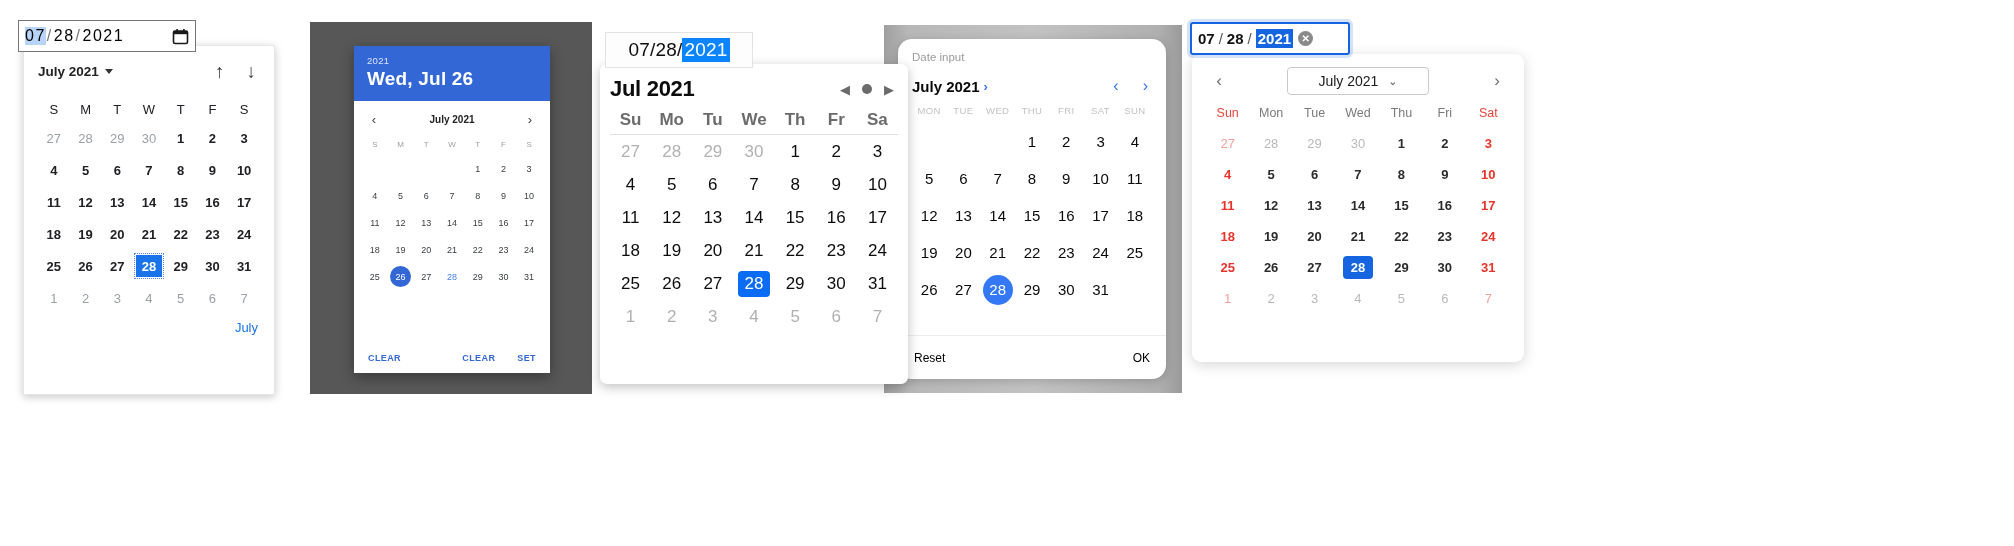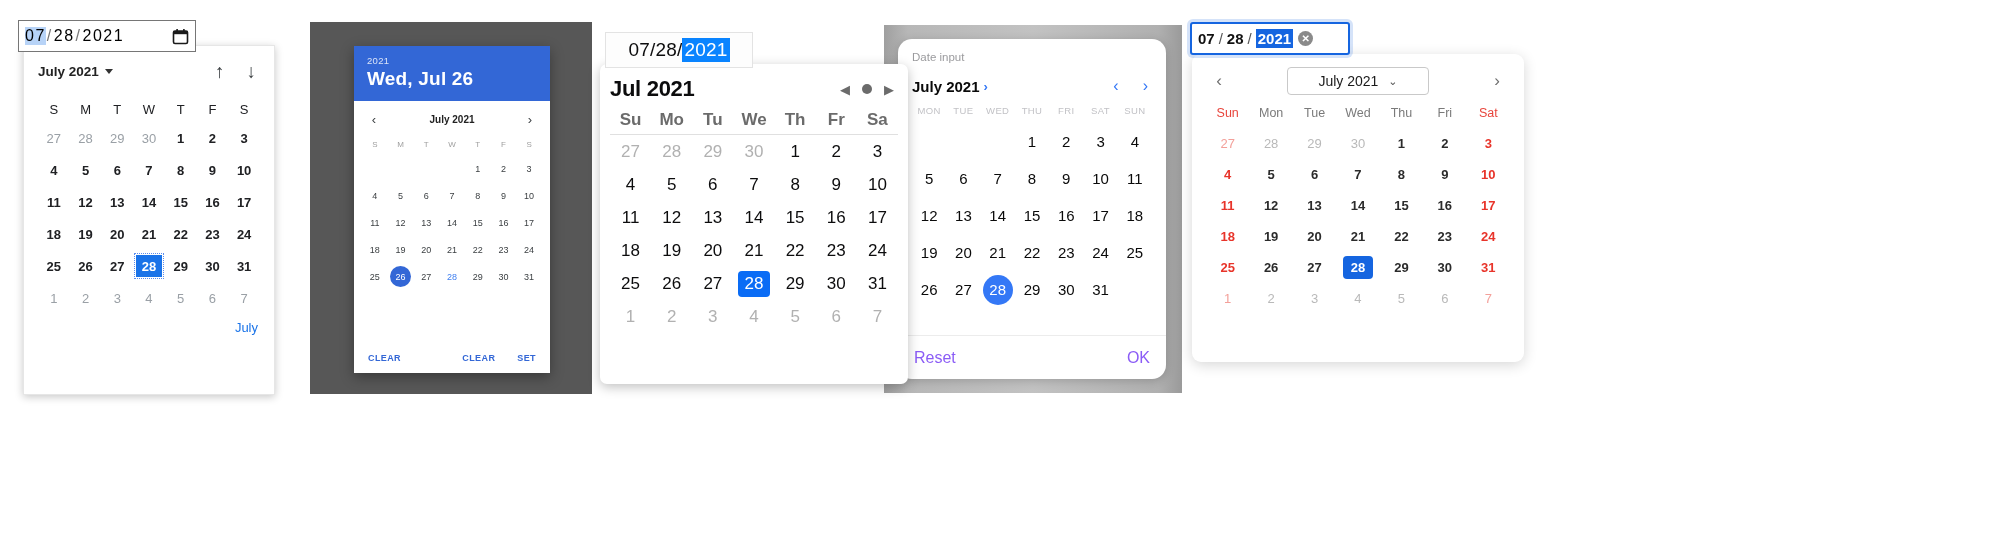--- a/index.html
+++ b/index.html
@@ -186,21 +186,21 @@
     width: 30px; height: 30px; border-radius: 50%;
     display:flex; align-items:center; justify-content:center;
   }
   #p4 .days .cell.sel .pill { background: #3478f6; color: #fff; }
   #p4 .foot {
     position: absolute; left: 0; right: 0; bottom: 0;
     height: 44px; border-top: 1px solid #ececec;
     display: flex; align-items: center;
     padding: 0 16px; box-sizing: border-box;
   }
-  #p4 .foot span { color: #8b5cf6; font-size: 16px; }
+  #p4 .foot span { color: #000000; font-size: 12px; }
   #p4 .foot .ok { margin-left: auto; }
 
   
   #p5 { left: 1190px; top: 22px; width: 345px; height: 345px; }
   #p5 .dateinput {
     position: absolute; top: 0; left: 0;
     width: 160px; height: 33px;
     border: 2px solid #1565e0;
     border-radius: 3px;
     background: #fff;

